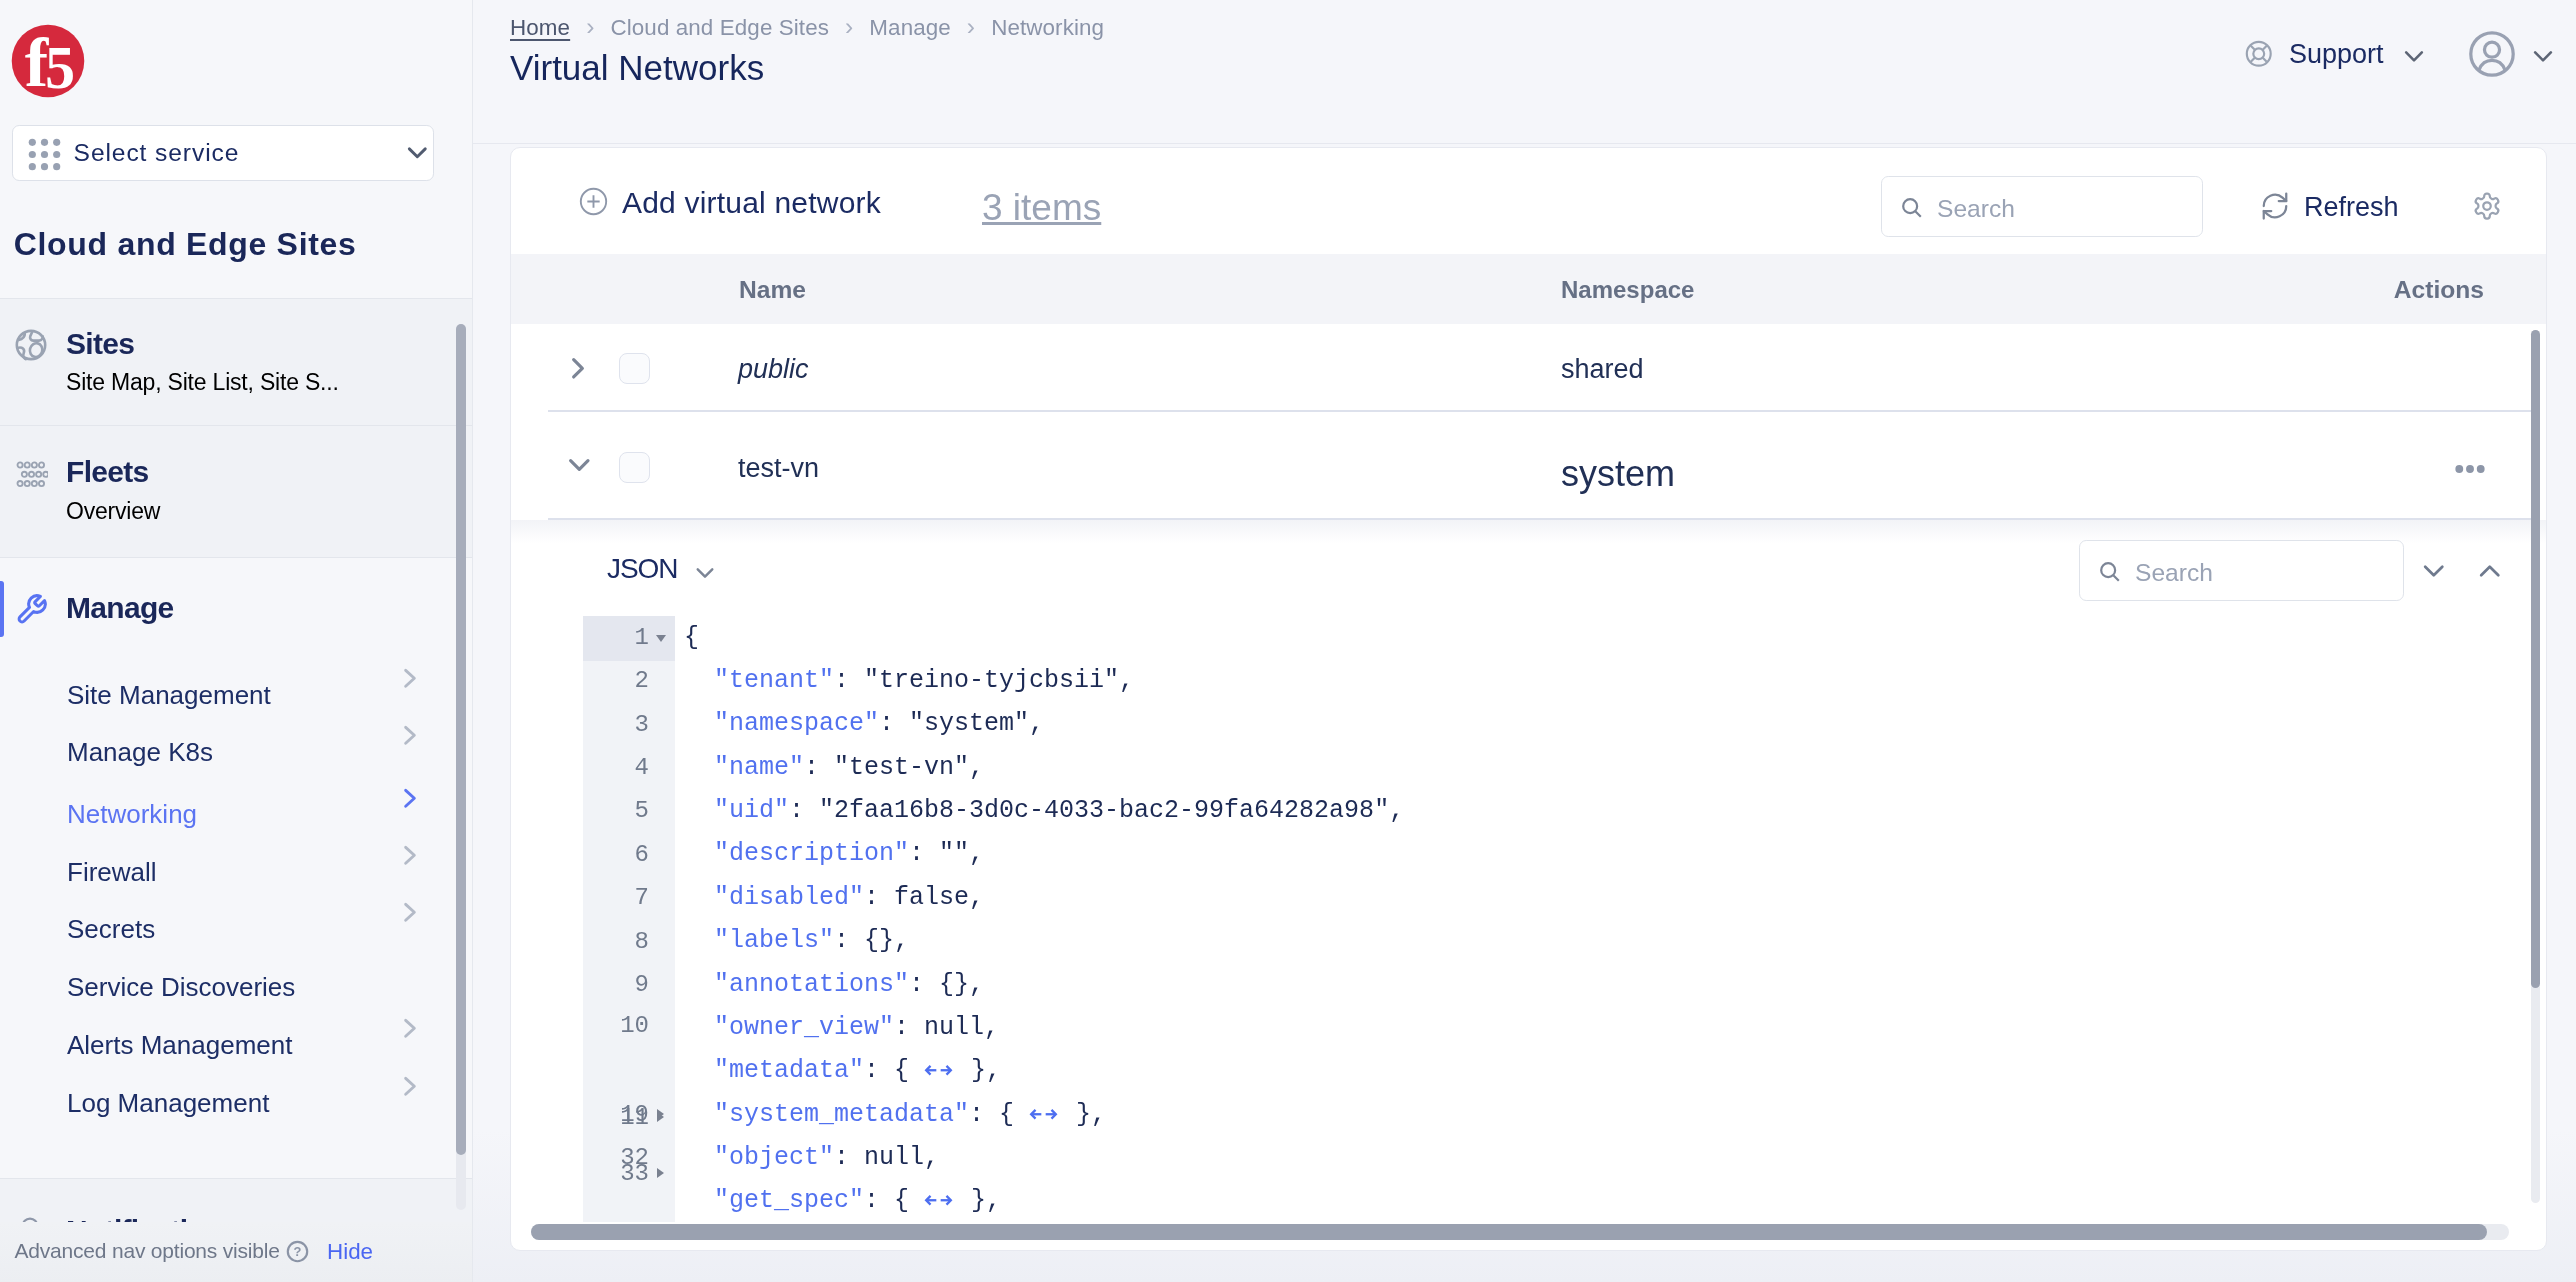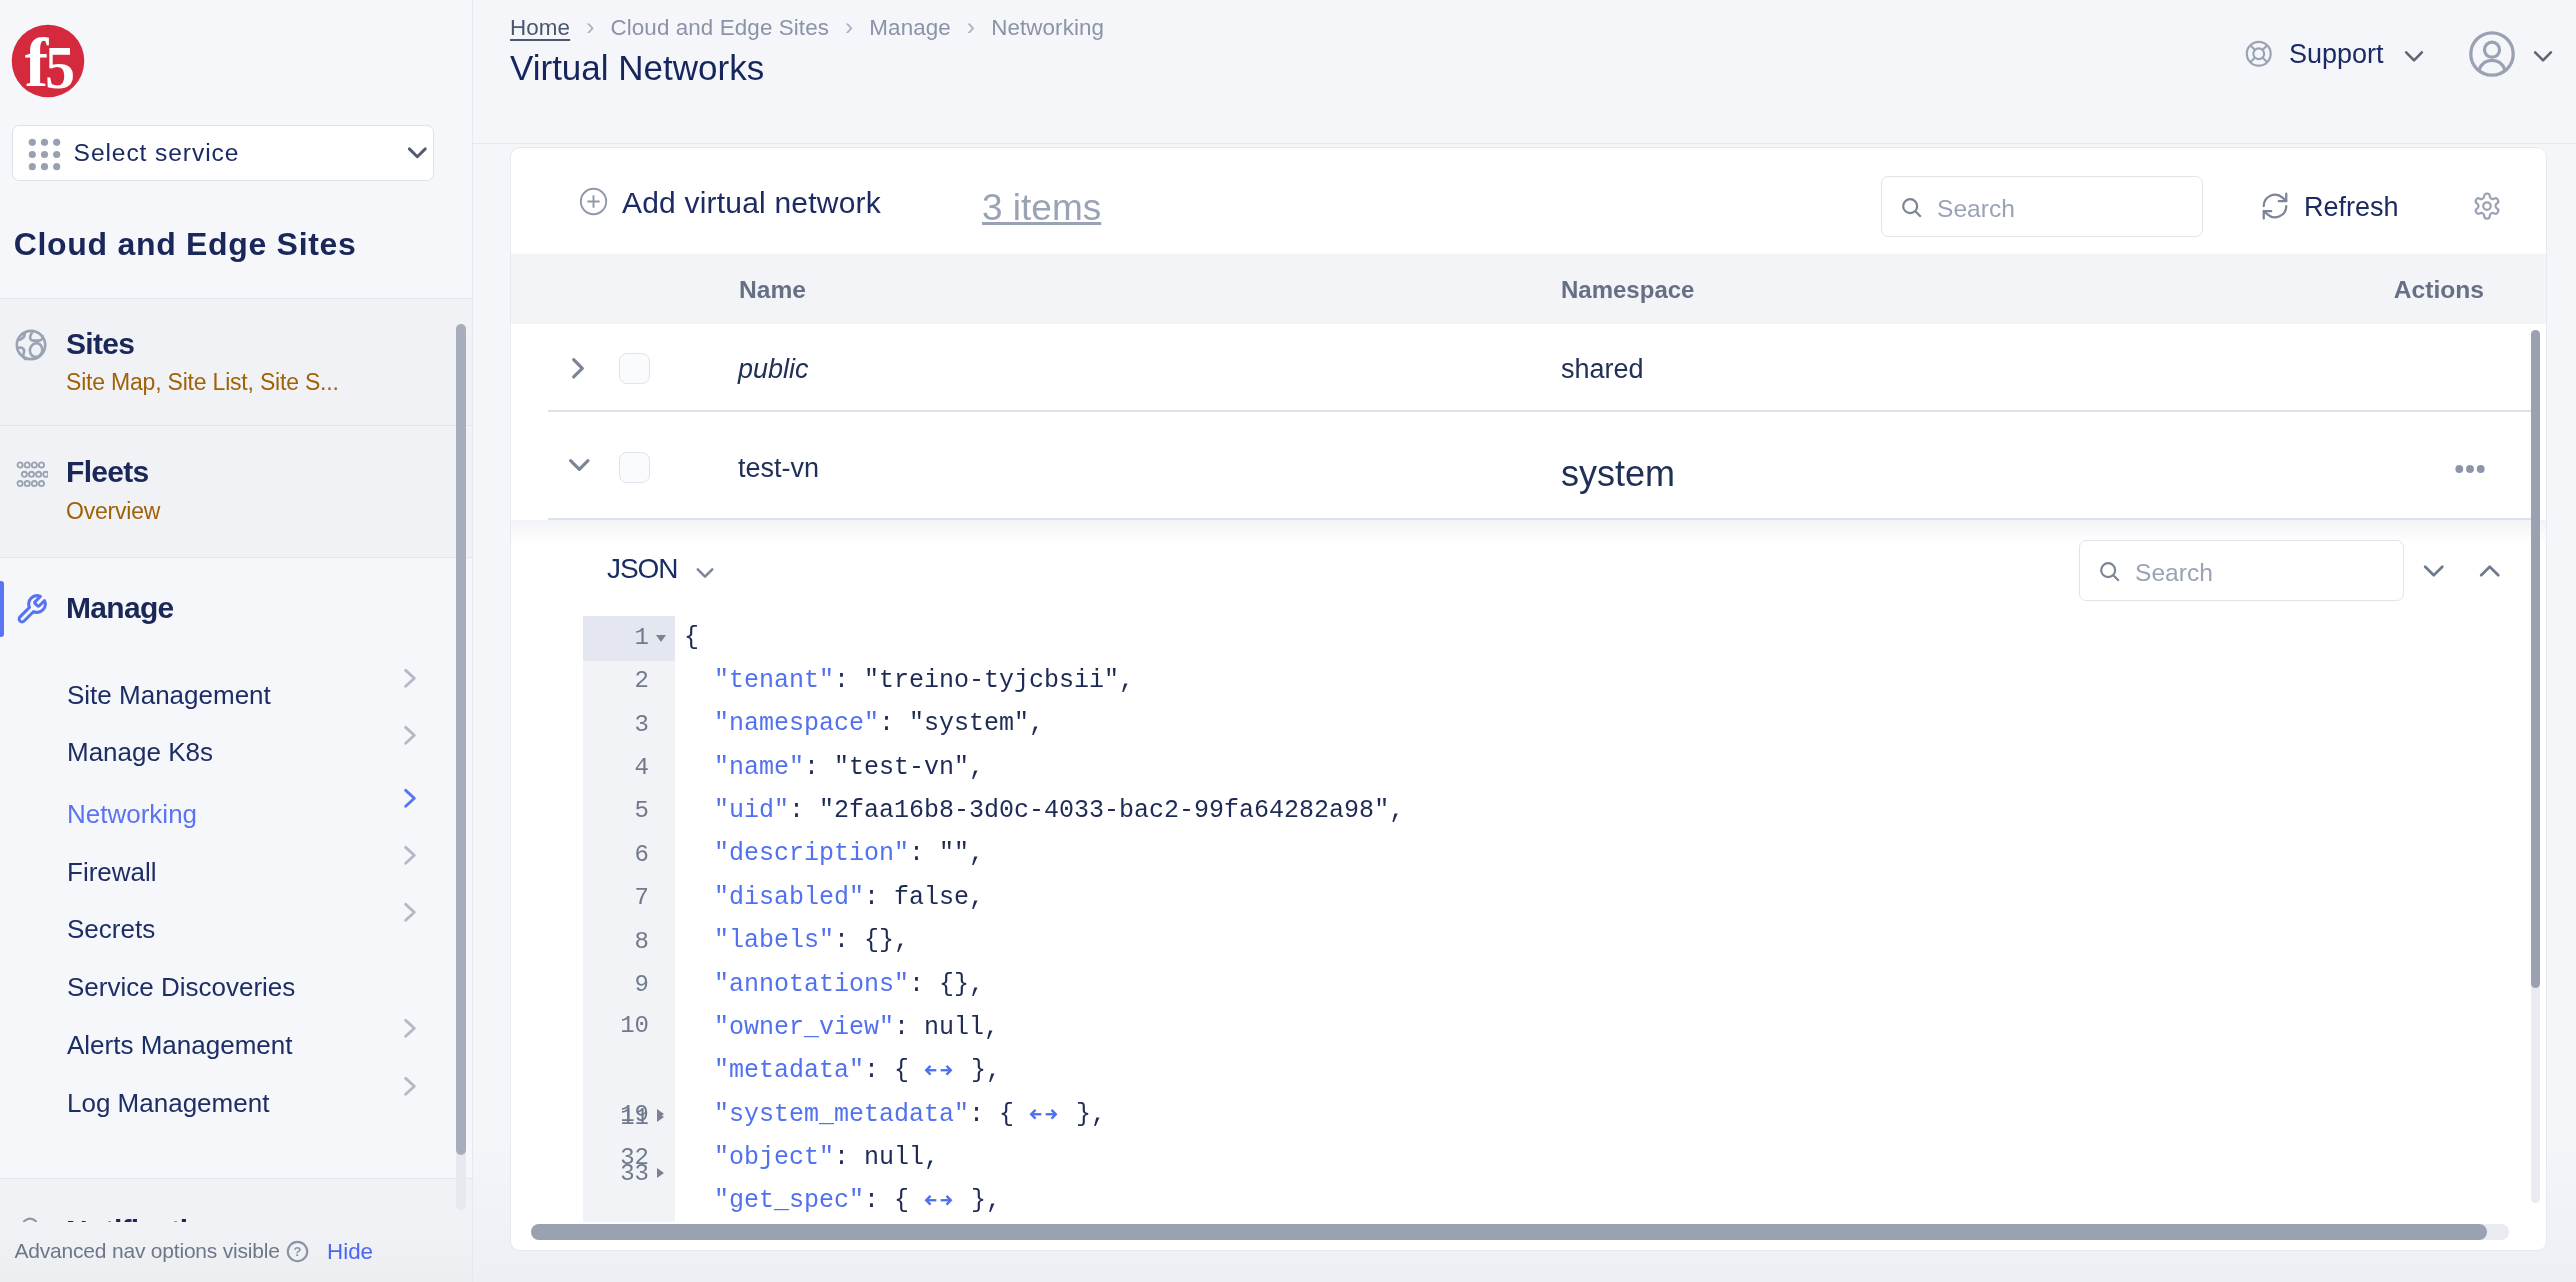--- a/index.html
+++ b/index.html
@@ -16,21 +16,21 @@
     background:#fff; border:1.4px solid #dde1e9; border-radius:7.2px; }
   #selbox .txt { position:absolute; left:61px; top:0; height:53px; line-height:53px;
     font-size:24.6px; color:#1b2b63; letter-spacing:0.9px; }
   #sb-title { position:absolute; left:13.7px; top:226px; font-size:32px; font-weight:bold;
     color:#1a2759; letter-spacing:0.7px; }
 
   .sect { position:absolute; left:0; width:472px; background:#f0f2f6; }
   .sect-top { border-top:1.4px solid #e3e6ec; }
   .sect-bot { border-bottom:1.4px solid #e3e6ec; }
   .sect-title { position:absolute; left:66px; font-size:30px; font-weight:bold; color:#1a2759; letter-spacing:-0.7px;}
-  .sect-sub { position:absolute; left:66px; font-size:23px; letter-spacing:-0.2px; color:#a16207; }
+  .sect-sub { position:absolute; left:66px; font-size:23px; letter-spacing:-0.2px; color:#000000; }
   .sicon { position:absolute; left:14.5px; }
 
   .navitem { position:absolute; left:67px; font-size:26px; color:#1d2e66;margin-top:16px; }
   .navchev { position:absolute; left:402px; }
   .navitem.blue { color:#5b74f2; }
 
   #nav-scroll { position:absolute; left:456px; top:324px; width:10px; height:886px;
     background:#e7e9ef; border-radius:5.8px; }
   #nav-scroll .thumb { position:absolute; left:0; top:0; width:10px; height:831px;
     background:#a7adbb; border-radius:5.8px; }

